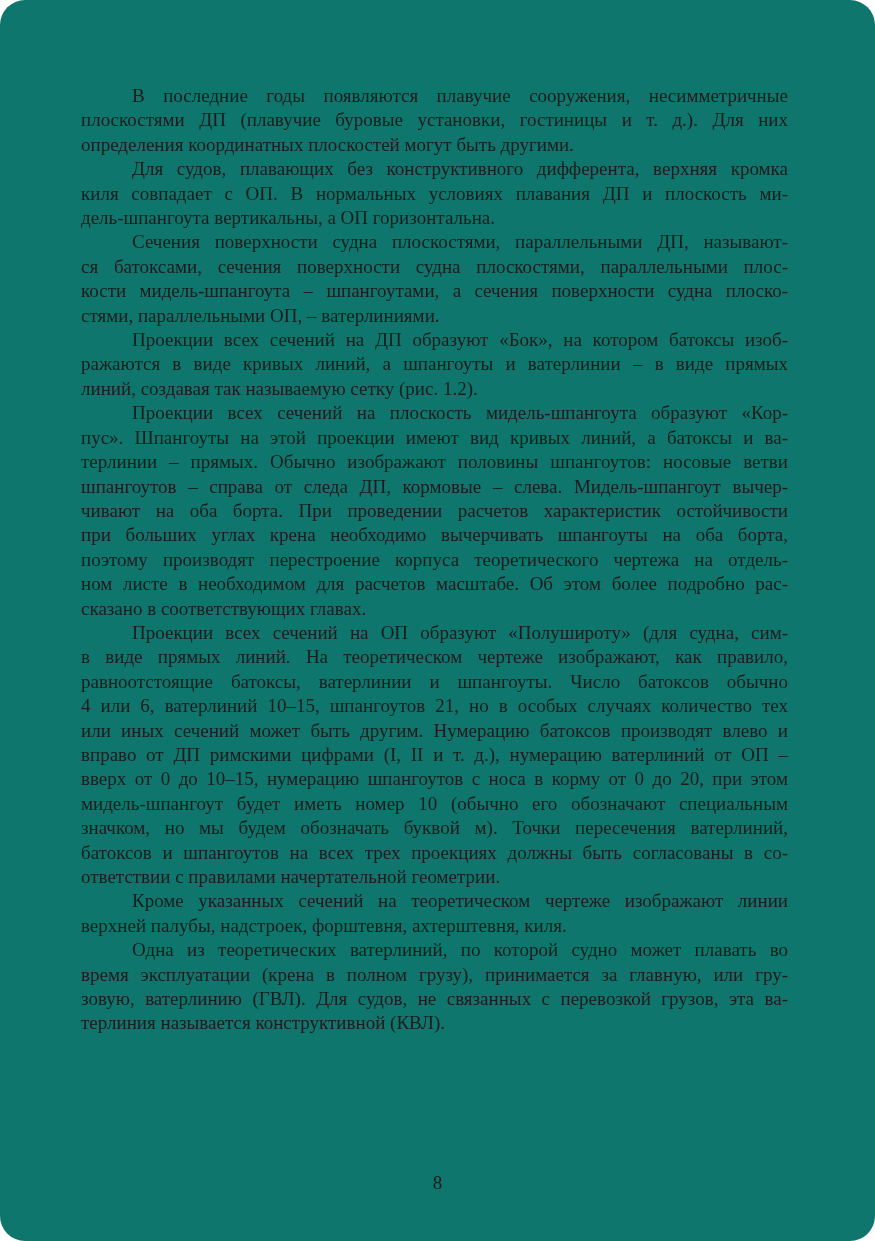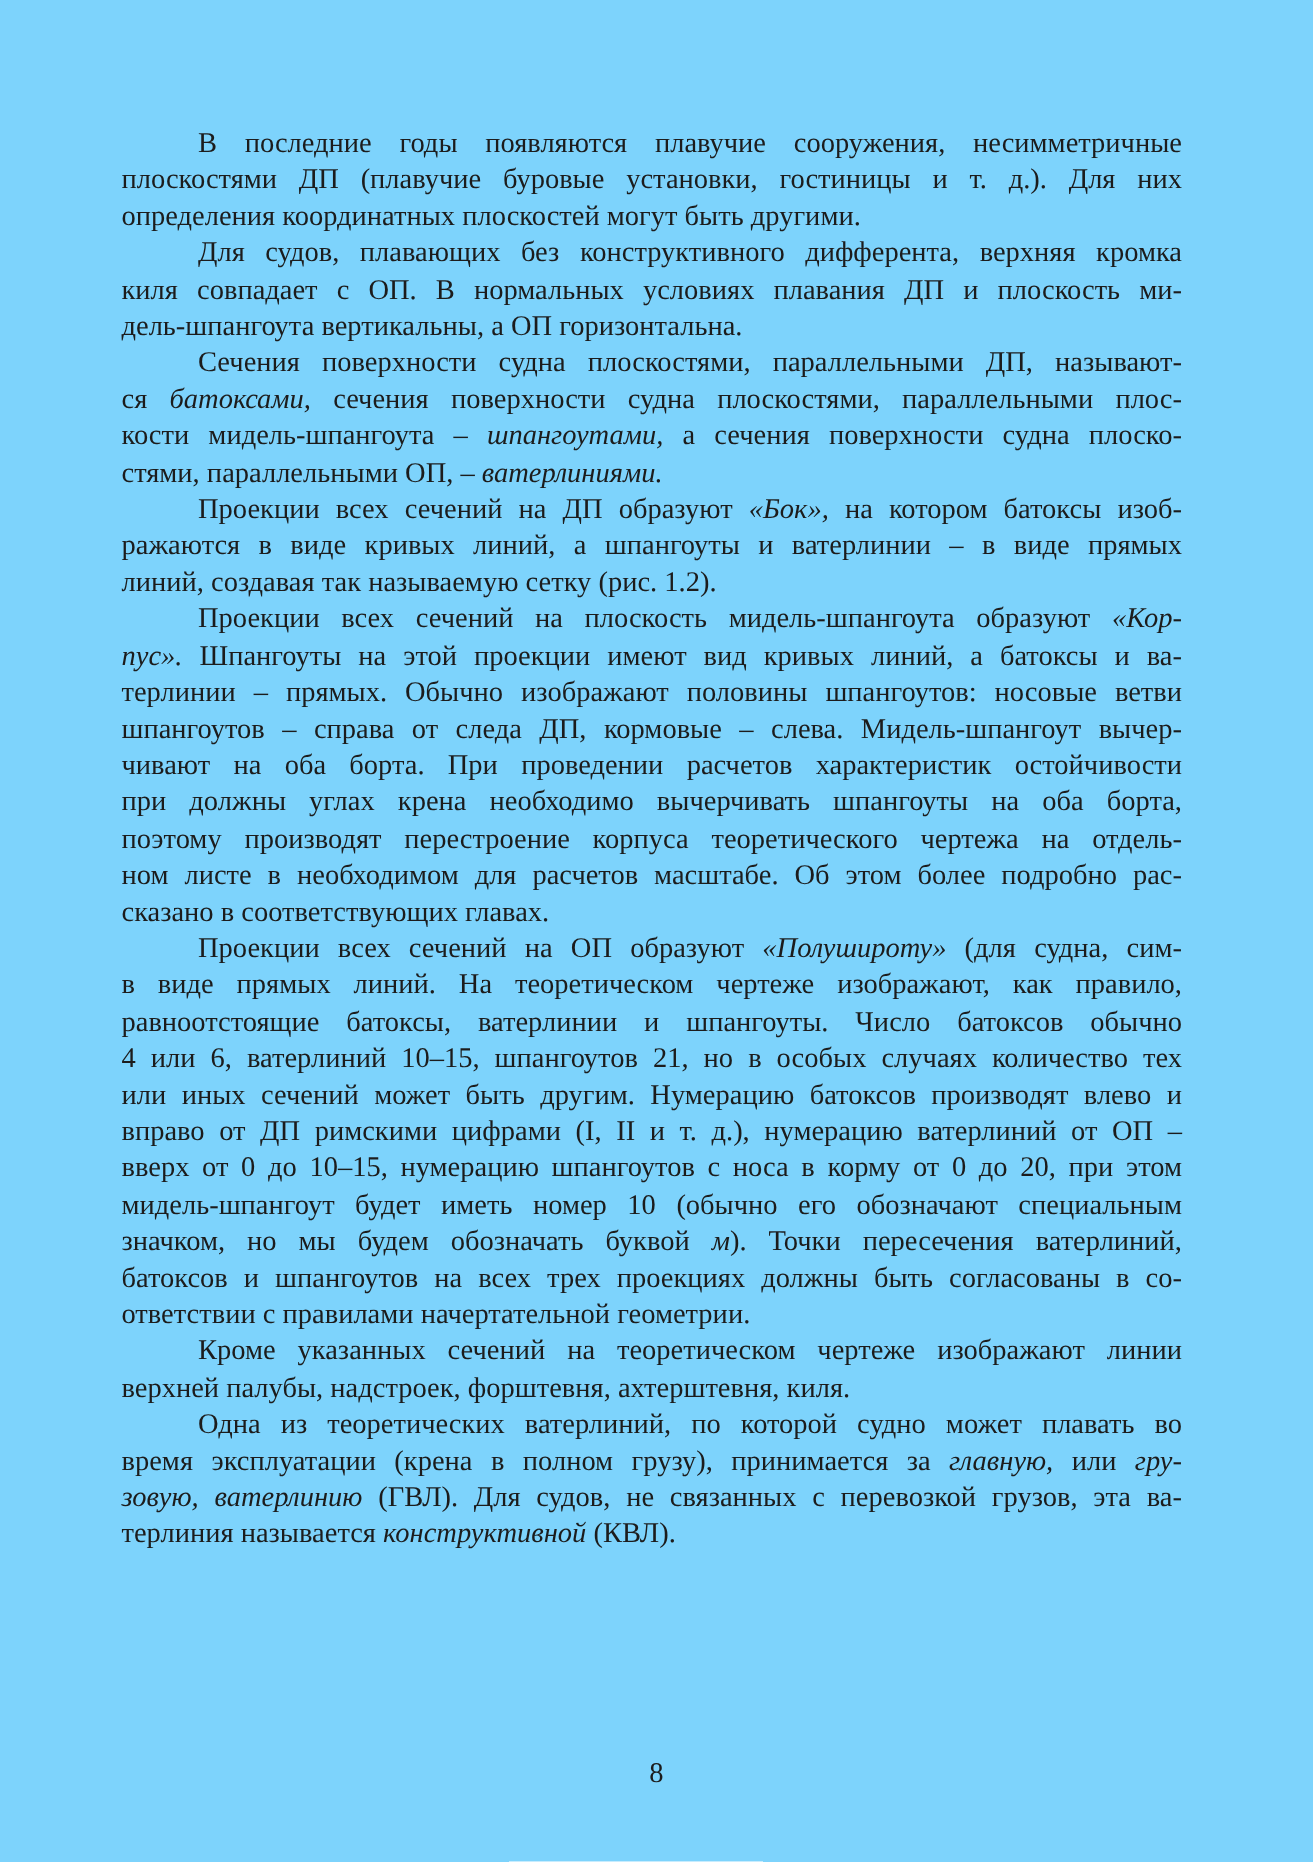--- a/index.html
+++ b/index.html
@@ -4,24 +4,25 @@
 <style>
   html, body {
     margin: 0;
     padding: 0;
     background: #ffffff;
   }
   .page {
     position: relative;
     width: 875px;
     height: 1241px;
-    background: #7dd3fc;
+    background: #0f766e;
     font-family: "Liberation Serif", serif;
     color: #1c1c1c;
     overflow: hidden;
+    border-radius: 25px;
   }
   .text-block {
     position: absolute;
     left: 81px;
     top: 84px;
     width: 707px;
     font-size: 19px;
     line-height: 24.4px;
   }
   .paragraph {
@@ -32,21 +33,20 @@
     text-align: justify;
     text-align-last: justify;
   }
   .line.line-last {
     text-align-last: left;
   }
   .line.line-first {
     text-indent: 51px;
   }
   .run.italic {
-    font-style: italic;
   }
   .page-number {
     position: absolute;
     left: 0;
     right: 0;
     top: 1171px;
     text-align: center;
     font-size: 19px;
     line-height: 23px;
     color: #1c1c1c;
@@ -77,21 +77,21 @@
         <div class="line line-first"><span class="run">Проекции всех сечений на ДП образуют </span><span class="run italic">«Бок»,</span><span class="run"> на котором батоксы изоб-</span></div>
         <div class="line"><span class="run">ражаются в виде кривых линий, а шпангоуты и ватерлинии – в виде прямых</span></div>
         <div class="line line-last"><span class="run">линий, создавая так называемую сетку (рис. 1.2).</span></div>
       </div>
       <div class="paragraph">
         <div class="line line-first"><span class="run">Проекции всех сечений на плоскость мидель-шпангоута образуют </span><span class="run italic">«Кор-</span></div>
         <div class="line"><span class="run italic">пус».</span><span class="run"> Шпангоуты на этой проекции имеют вид кривых линий, а батоксы и ва-</span></div>
         <div class="line"><span class="run">терлинии – прямых. Обычно изображают половины шпангоутов: носовые ветви</span></div>
         <div class="line"><span class="run">шпангоутов – справа от следа ДП, кормовые – слева. Мидель-шпангоут вычер-</span></div>
         <div class="line"><span class="run">чивают на оба борта. При проведении расчетов характеристик остойчивости</span></div>
-        <div class="line"><span class="run">при должны углах крена необходимо вычерчивать шпангоуты на оба борта,</span></div>
+        <div class="line"><span class="run">при больших углах крена необходимо вычерчивать шпангоуты на оба борта,</span></div>
         <div class="line"><span class="run">поэтому производят перестроение корпуса теоретического чертежа на отдель-</span></div>
         <div class="line"><span class="run">ном листе в необходимом для расчетов масштабе. Об этом более подробно рас-</span></div>
         <div class="line line-last"><span class="run">сказано в соответствующих главах.</span></div>
       </div>
       <div class="paragraph">
         <div class="line line-first"><span class="run">Проекции всех сечений на ОП образуют </span><span class="run italic">«Полушироту»</span><span class="run"> (для судна, сим-</span></div>
         <div class="line"><span class="run">в виде прямых линий. На теоретическом чертеже изображают, как правило,</span></div>
         <div class="line"><span class="run">равноотстоящие батоксы, ватерлинии и шпангоуты. Число батоксов обычно</span></div>
         <div class="line"><span class="run">4 или 6, ватерлиний 10–15, шпангоутов 21, но в особых случаях количество тех</span></div>
         <div class="line"><span class="run">или иных сечений может быть другим. Нумерацию батоксов производят влево и</span></div>

